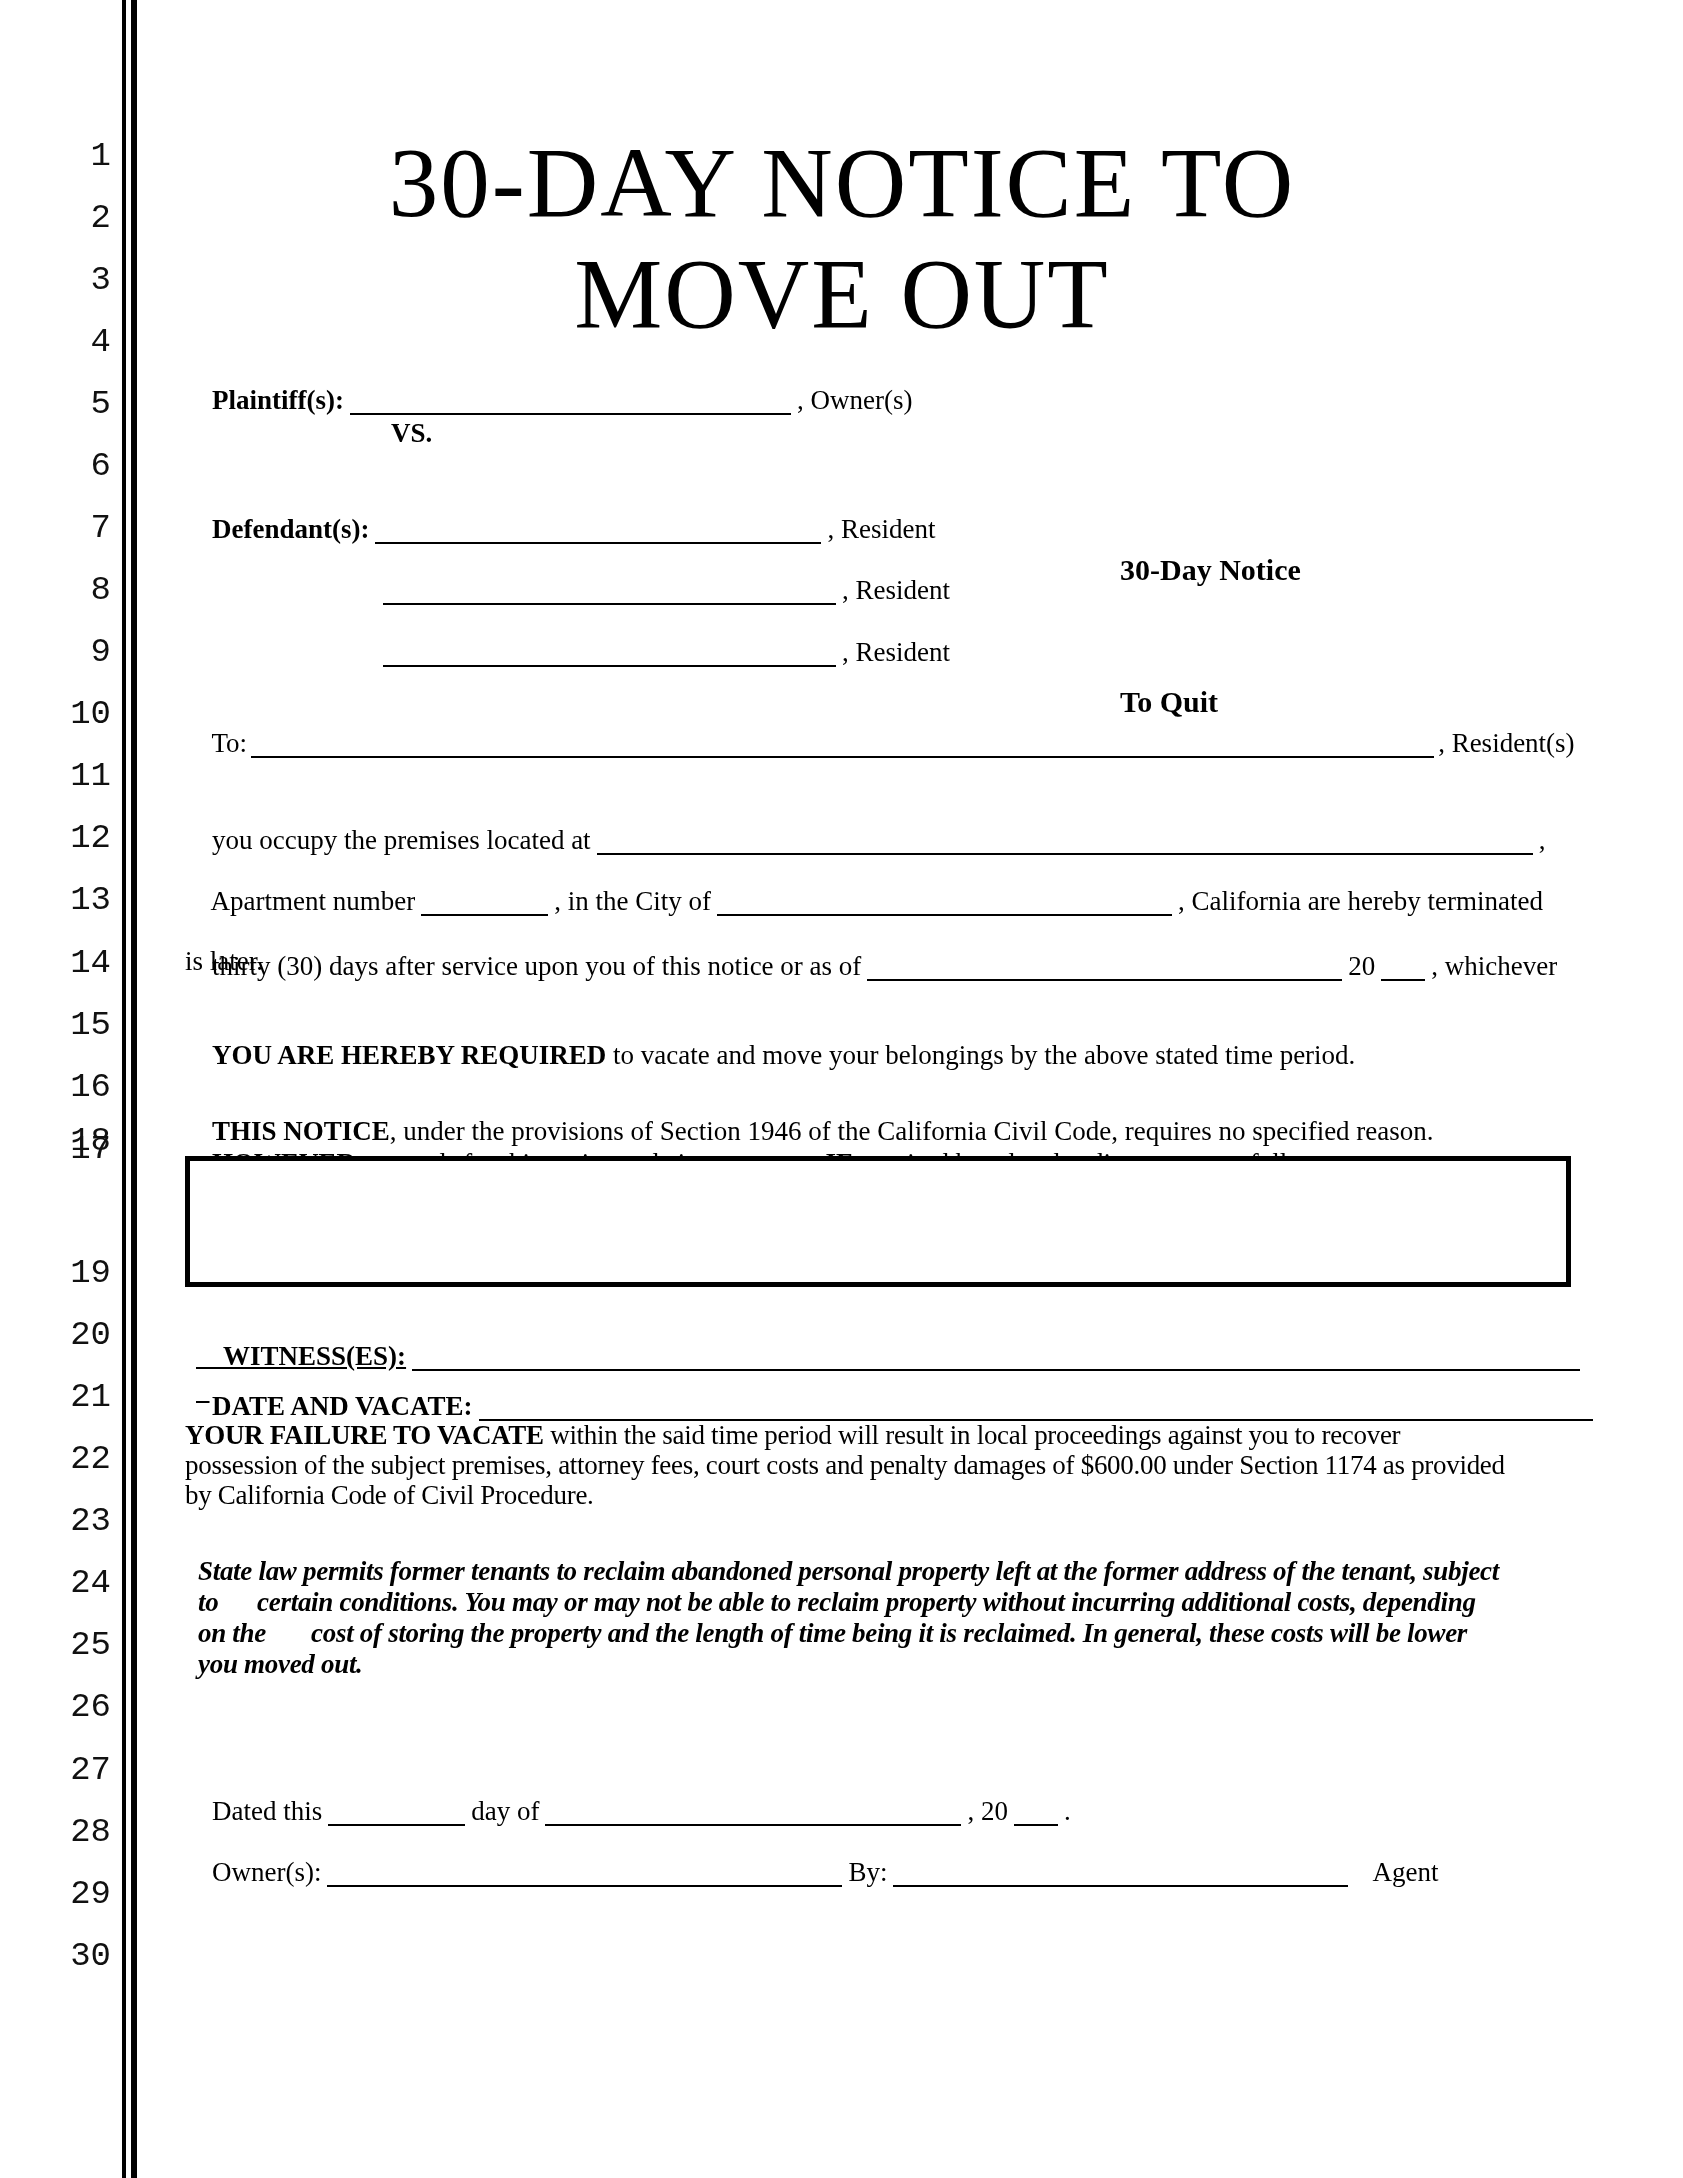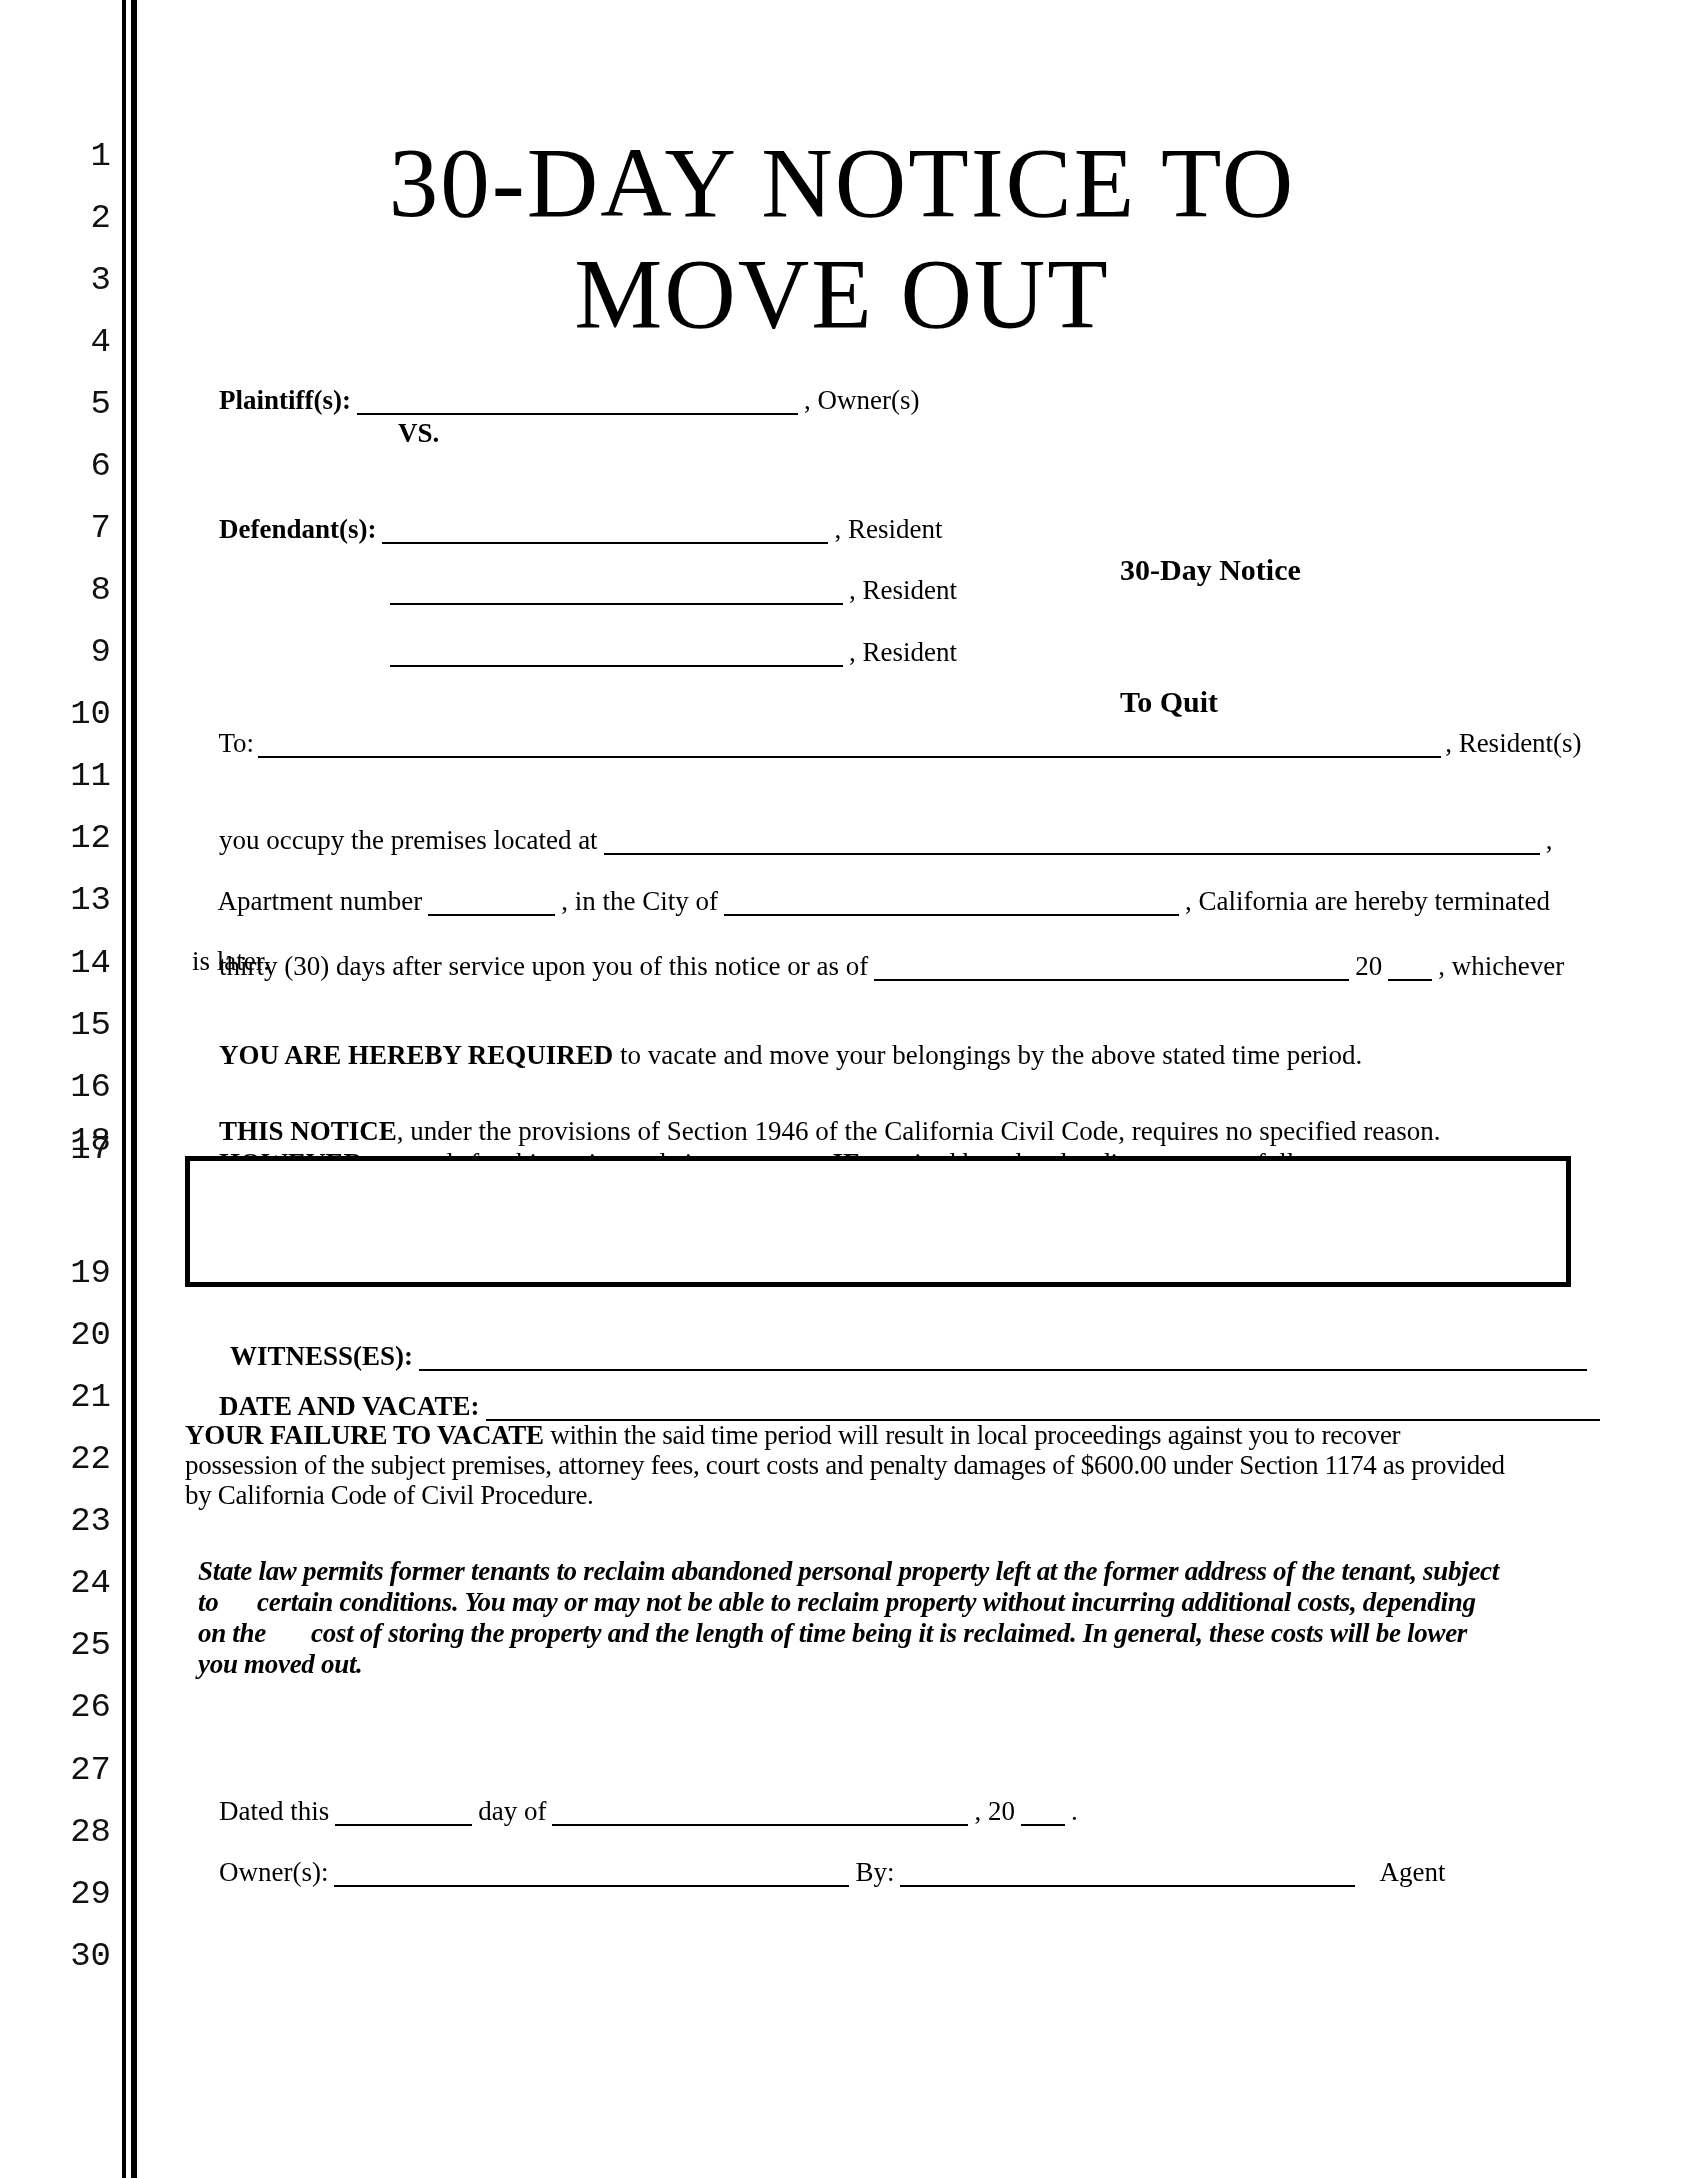--- a/index.html
+++ b/index.html
@@ -12,21 +12,21 @@
   .rule-r { left:131px; width:6px; }
   .num {
     position:absolute; left:48px; width:63px; text-align:right;
     font-family:"Liberation Mono","DejaVu Sans Mono",monospace;
     font-size:34px; line-height:34px; color:#111;
   }
   .title {
     position:absolute; left:149px; top:127px; width:1386px; text-align:center;
     font-size:99px; line-height:111px; letter-spacing:2px; font-weight:400;
   }
-  .row { position:absolute; font-size:27px; line-height:34px; white-space:pre;margin-left:7px; }
+  .row { position:absolute; font-size:27px; line-height:34px; white-space:pre; }
   .b { font-weight:bold; }
   .bl {
     display:inline-block; border-bottom:2px solid #000;
     vertical-align:-6px; margin:0 6px; height:2px;
   }
   .notice-right {
     position:absolute; left:1120px; top:460px; font-size:30px; line-height:44px;
     font-weight:bold; white-space:pre;
   }
   .grounds-box {
@@ -130,21 +130,21 @@
 
   <div class="row" style="left:185px; top:1080px;">
     <span class="b">THIS NOTICE</span><span>, under the provisions of Section 1946 of the California Civil Code, requires no specified reason.</span>
   </div>
   <div class="row" style="left:185px; top:1112px;">
     <span class="b">HOWEVER</span><span>, grounds for this notice and circumstances </span><span class="b">IF</span><span> required by a local ordinance are as follows:</span>
   </div>
 
   <div class="grounds-box"></div>
 
-  <div class="row" style="left:196px; top:1305px;">
+  <div class="row" style="left:196px; top:1305px;text-decoration:underline;">
     <span class="b">WITNESS(ES):</span><span class="bl" style="width:1168px;"></span>
   </div>
 
   <div class="row" style="left:185px; top:1355px;">
     <span class="b">DATE AND VACATE:</span><span class="bl" style="width:1114px;"></span>
   </div>
 
   <div class="para" style="left:185px; top:1420px;">
     <div class="ln"><span class="b">YOUR FAILURE TO VACATE</span><span> within the said time period will result in local proceedings against you to recover</span></div>
     <div class="ln">possession of the subject premises, attorney fees, court costs and penalty damages of $600.00 under Section 1174 as provided</div>

